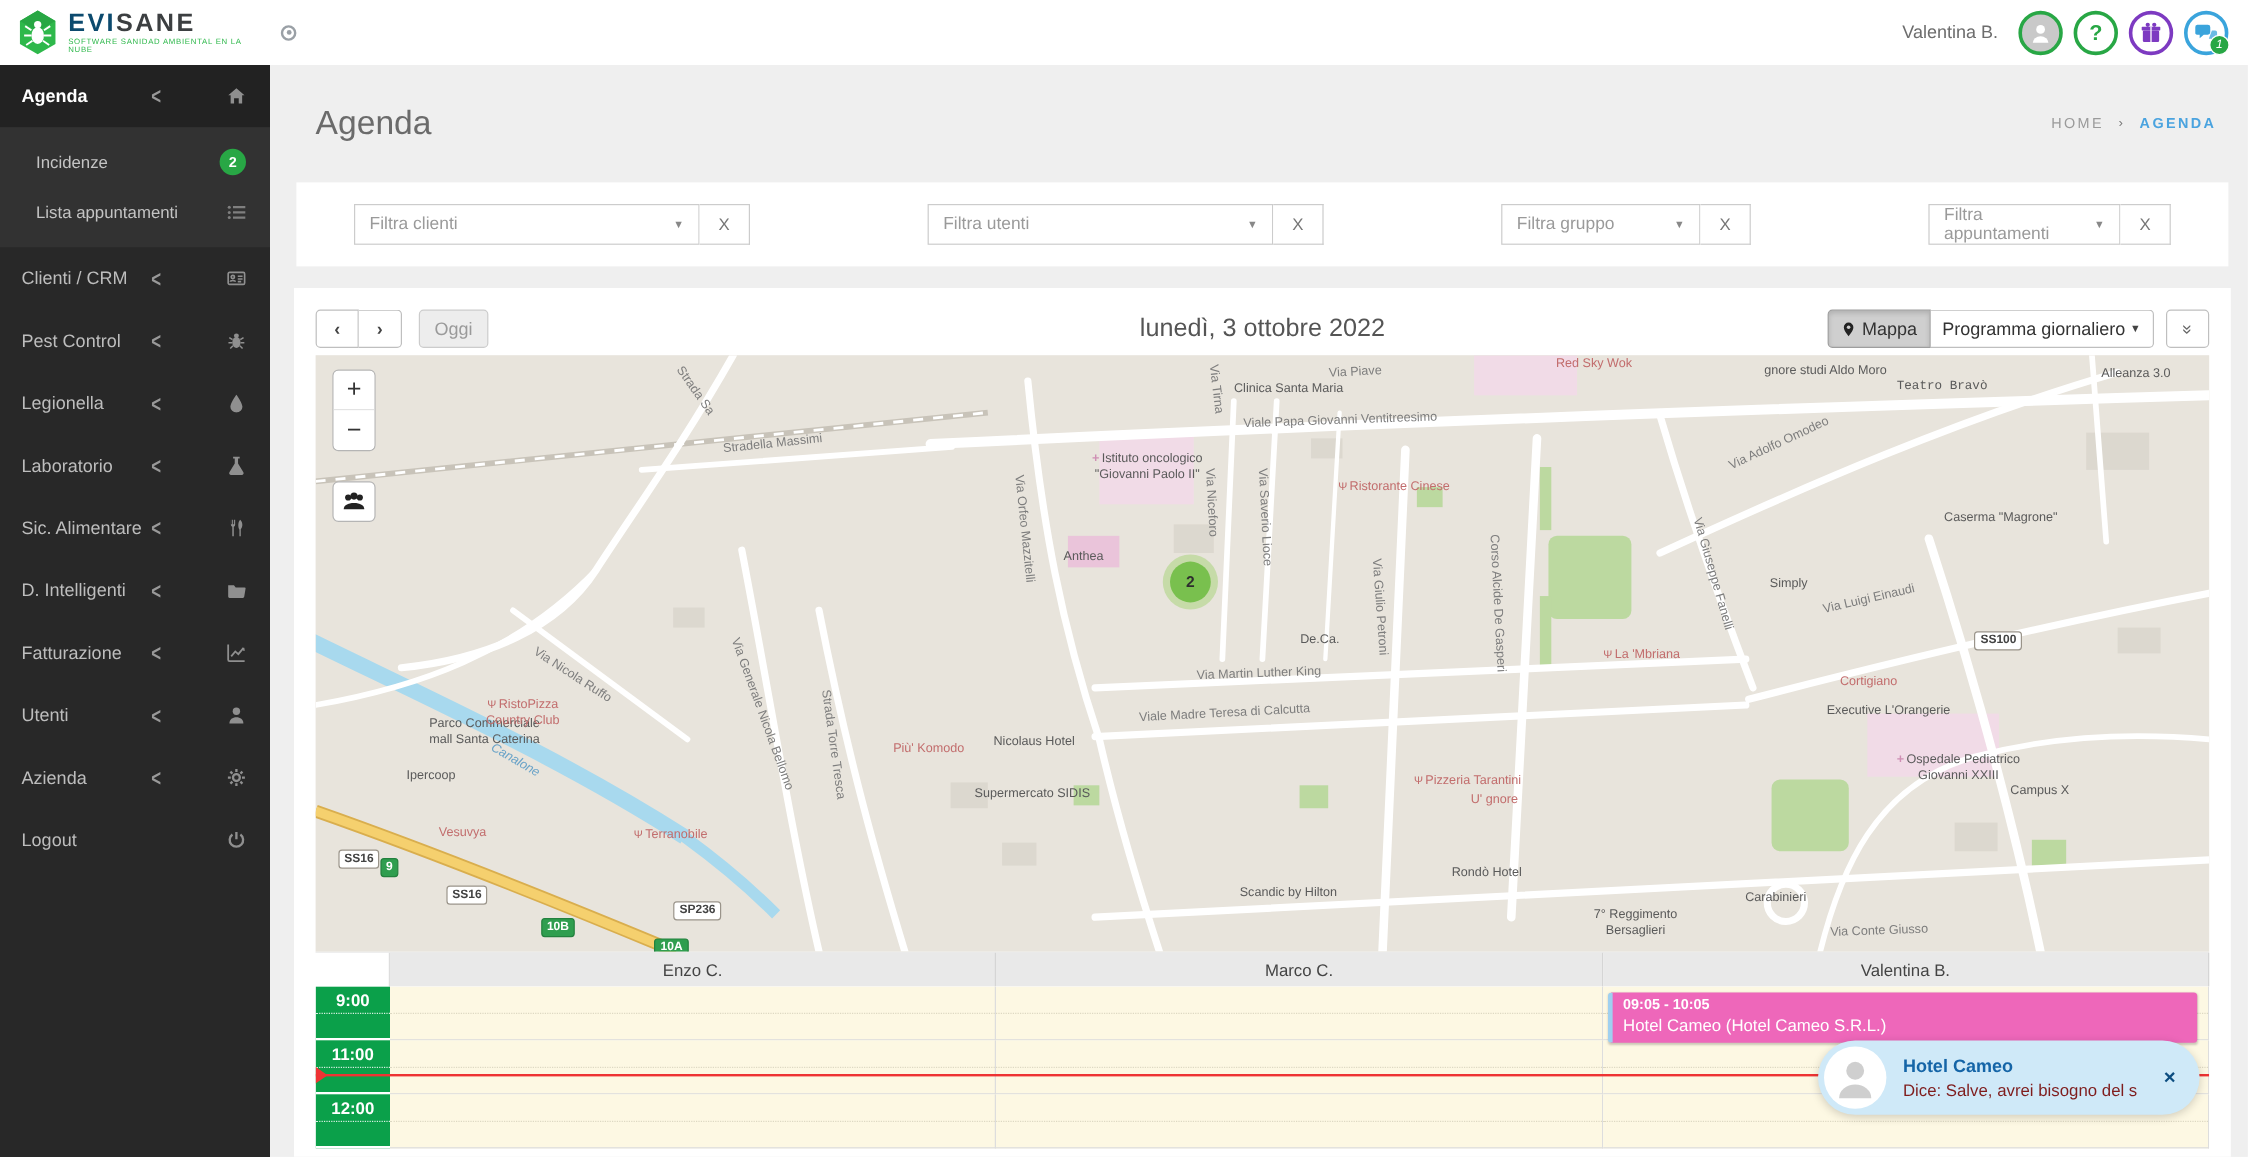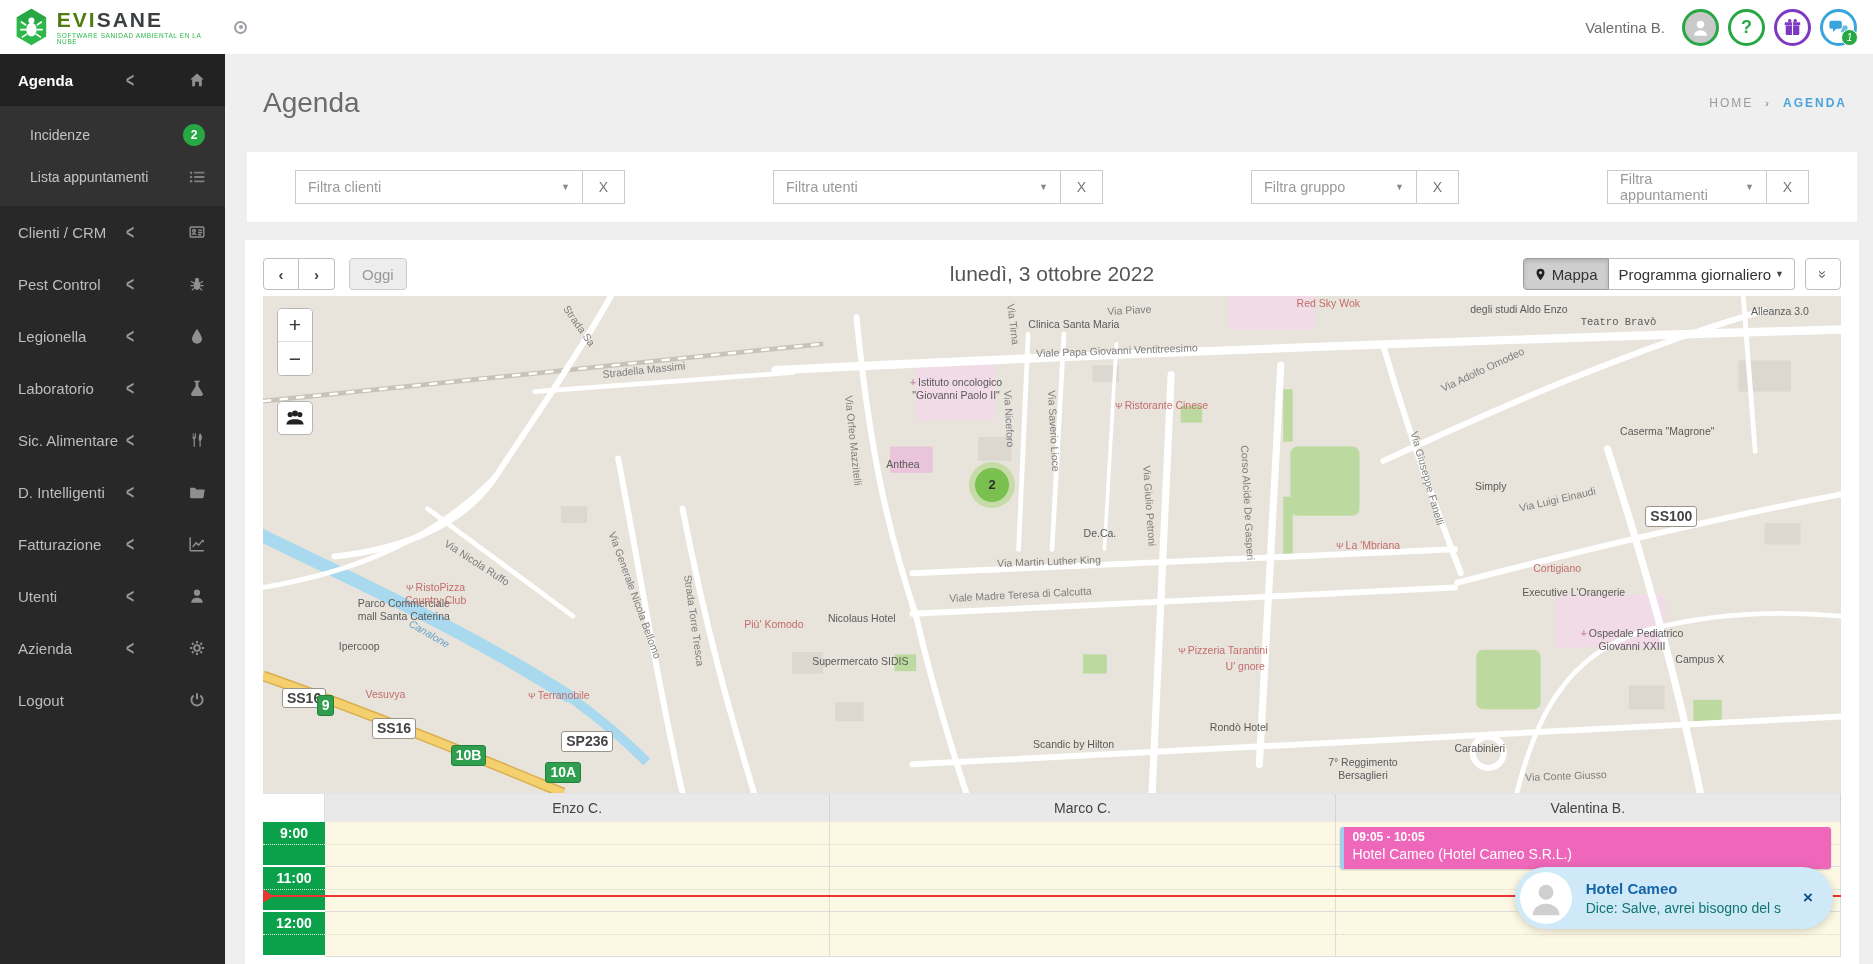--- a/index.html
+++ b/index.html
@@ -5,21 +5,21 @@
   * { margin:0; padding:0; box-sizing:border-box; }
   html,body { width:1873px; height:964px; overflow:hidden;
     font-family:"Liberation Sans", sans-serif; background:#efefef; }
 
   
   .topbar { position:fixed; top:0; left:0; width:1873px; height:54px; background:#fff;
     display:flex; align-items:center; z-index:50; }
   .brand { display:flex; align-items:center; gap:8px; padding-left:14px; width:210px; }
   .brand-text { display:flex; flex-direction:column; line-height:1; }
   .brand-name { font-size:21px; font-weight:bold; letter-spacing:2px; }
-  .brand-name .evi { color:#4d7c0f; } .brand-name .sane { color:#3c3f41; }
+  .brand-name .evi { color:#0c4a6e; } .brand-name .sane { color:#3c3f41; }
   .brand-tag { font-size:6.5px; color:#2eb84b; letter-spacing:.6px; margin-top:3px; }
   .target { width:13px; height:13px; border:2px solid #9aa0a6; border-radius:50%;
     position:relative; margin-left:24px; }
   .target::after { content:""; position:absolute; left:2.5px; top:2.5px; width:4px; height:4px;
     background:#9aa0a6; border-radius:50%; }
   .topbar-right { margin-left:auto; display:flex; align-items:center; gap:9px; padding-right:16px; }
   .tb-user { font-size:15px; color:#6d6d6d; margin-right:8px; }
   .tb-circle { width:37px; height:37px; border-radius:50%; display:flex; align-items:center;
     justify-content:center; position:relative; background:#fff; }
   .c-avatar { border:3px solid #28a745; background:#c9c9c9; }
@@ -96,22 +96,22 @@
   .map svg.roads { position:absolute; inset:0; width:100%; height:100%; }
   .map-labels { position:absolute; inset:0; }
   .mlab { position:absolute; font-size:10.5px; white-space:pre-line; text-align:center;
     transform-origin:left top; line-height:1.25; }
   .mlab.st { color:#7d7d7d; white-space:pre; }
   .mlab.poi { color:#5a5a5a; }
   .mlab.red { color:#c26d6d; }
   .mlab.blue { color:#6aa3c8; font-style:italic; }
   .mcross { color:#cf8fb4; font-weight:bold; margin-right:2px; }
   .mfork { color:#c26d6d; font-size:9px; margin-right:2px; }
-  .shield { position:absolute; font-size:14px; font-weight:bold; padding:1px 4px;
-    border-radius:3px; line-height:1.2; }
+  .shield { position:absolute; font-size:10px; font-weight:bold; padding:1px 4px;
+    border-radius:3px; line-height:1.2;margin-top:20px; }
   .sh-white { background:#fff; border:1px solid #9a948a; color:#444; }
   .sh-green { background:#2f9e4f; border:1px solid #23813e; color:#fff; }
   .cluster { position:absolute; left:46.2%; top:38%; width:46px; height:46px; margin:-23px 0 0 -23px;
     background:rgba(170,212,126,.55); border-radius:50%; display:flex; align-items:center;
     justify-content:center; cursor:pointer; }
   .cluster-in { width:34px; height:34px; background:#79c04e; border-radius:50%; color:#2e2e2e;
     font-weight:bold; font-size:13px; display:flex; align-items:center; justify-content:center; }
   .zoomctl { position:absolute; left:14px; top:12px; width:36px; background:#fff;
     border:1px solid #b5b5b5; border-radius:5px; overflow:hidden; }
   .zbtn { display:block; width:100%; height:33px; background:#fff; border:none; font-size:21px;
@@ -148,21 +148,21 @@
   .nowarrow { position:absolute; left:0; top:67px; width:0; height:0; border:7px solid transparent;
     border-left:10px solid #e33; z-index:2; }
   .toast { position:absolute; right:8px; top:45px; display:flex; align-items:center;
     background:#cfe9f8; border-radius:40px; padding:5px 20px 5px 5px; z-index:10;
     box-shadow:0 2px 8px rgba(0,0,0,.18); }
   .toast-avatar { width:52px; height:52px; border-radius:50%; background:#fff; display:flex;
     align-items:center; justify-content:center; color:#cfcfcf; }
   .toast-avatar svg { width:40px; height:40px; }
   .toast-text { margin:0 16px 0 14px; }
   .toast-title { font-size:15px; font-weight:bold; color:#1565a7; }
-  .toast-msg { font-size:14px; color:#0f766e; margin-top:3px; }
+  .toast-msg { font-size:14px; color:#7f1d1d; margin-top:3px; }
   .toast-close { background:none; border:none; color:#0d4d80; font-size:17px; font-weight:bold;
     cursor:pointer; margin-left:6px; }
 </style>
 </head>
 <body>
 
 <header class="topbar">
   <div class="brand">
     <svg width="38" height="42" viewBox="0 0 40 44">
       <polygon points="20,1 37,11 37,33 20,43 3,33 3,11" fill="#2eb84b"></polygon>
@@ -532,21 +532,21 @@
           <span class="mlab poi" style="left: 34.8%; top: 72.3%;"><span>Supermercato SIDIS</span></span>
           <span class="mlab poi" style="left: 48.8%; top: 89%;"><span>Scandic by Hilton</span></span>
           <span class="mlab poi" style="left: 60%; top: 85.5%;"><span>Rondò Hotel</span></span>
           <span class="mlab poi" style="left: 79.8%; top: 58.3%;"><span>Executive L'Orangerie</span></span>
           <span class="mlab poi" style="left: 83.5%; top: 66.5%;"><span class="mcross">+</span><span>Ospedale Pediatrico
 Giovanni XXIII</span></span>
           <span class="mlab poi" style="left: 89.5%; top: 71.8%;"><span>Campus X</span></span>
           <span class="mlab poi" style="left: 67.5%; top: 92.5%;"><span>7° Reggimento
 Bersaglieri</span></span>
           <span class="mlab poi" style="left: 75.5%; top: 89.8%;"><span>Carabinieri</span></span>
-          <span class="mlab poi" style="left: 76.5%; top: 1.5%;"><span>degli studi Aldo Enzo</span></span>
+          <span class="mlab poi" style="left: 76.5%; top: 1.5%;"><span>gnore studi Aldo Moro</span></span>
           <span class="mlab poi" style="left: 4.8%; top: 69.3%;"><span>Ipercoop</span></span>
           <span class="mlab poi" style="left: 6%; top: 60.5%;"><span>Parco Commerciale
 mall Santa Caterina</span></span>
           <span class="mlab red" style="left: 6.5%; top: 78.8%;"><span>Vesuvya</span></span>
           <span class="mlab red" style="left: 65.5%; top: 0.3%;"><span>Red Sky Wok</span></span>
           <span class="mlab red" style="left: 54%; top: 20.8%;"><span class="mfork">Ψ</span><span>Ristorante Cinese</span></span>
           <span class="mlab red" style="left: 68%; top: 48.8%;"><span class="mfork">Ψ</span><span>La 'Mbriana</span></span>
           <span class="mlab red" style="left: 80.5%; top: 53.5%;"><span>Cortigiano</span></span>
           <span class="mlab red" style="left: 58%; top: 70%;"><span class="mfork">Ψ</span><span>Pizzeria Tarantini</span></span>
           <span class="mlab red" style="left: 61%; top: 73.3%;"><span>U' gnore</span></span>

